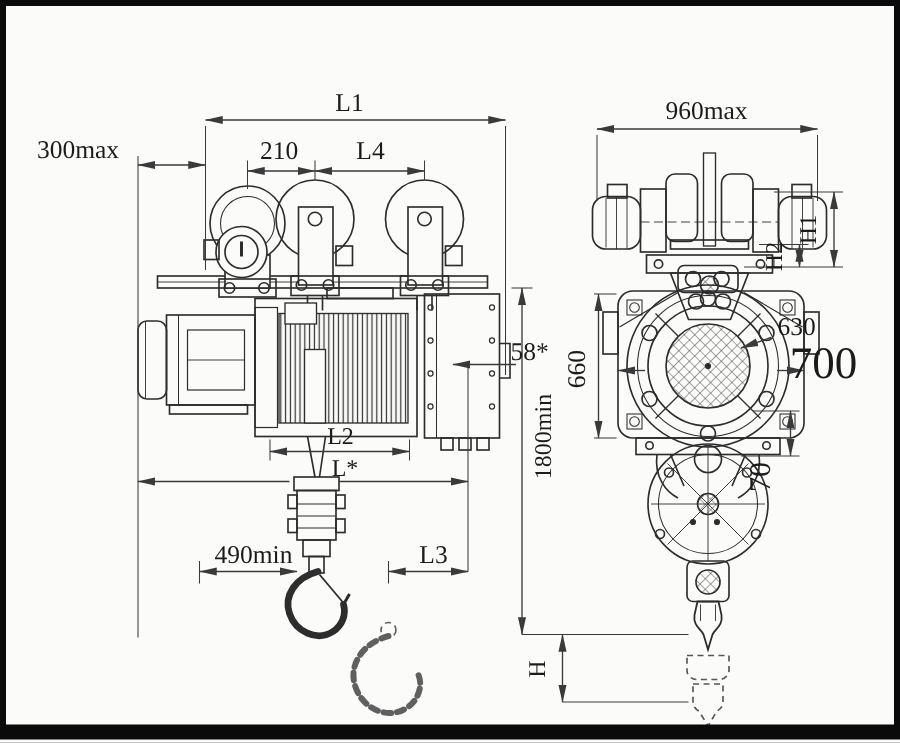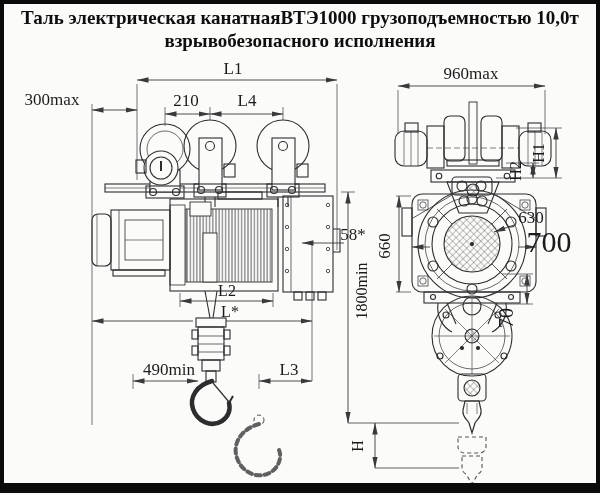--- a/index.html
+++ b/index.html
@@ -319,18 +319,14 @@
       <text class="d70" transform="rotate(-90 513 318)" x="513" y="318">70</text>
       <text class="dl" transform="rotate(-90 363 446)" x="363" y="446">H</text>
     </g>
 
     <g>
       <rect x="2" y="2" width="596" height="487" fill="none" stroke="#0b0b0b" stroke-width="4"></rect>
       <rect x="0" y="483" width="600" height="10" fill="#0b0b0b" stroke="none"></rect>
     </g>
   </svg>
 
-  <div class="title">
-    <div>Таль электрическая канатнаяВТЭ1000 грузоподъемностью 10,0т</div>
-    <div>взрывобезопасного исполнения</div>
-  </div>
 
 </div>
 
 </body></html>

